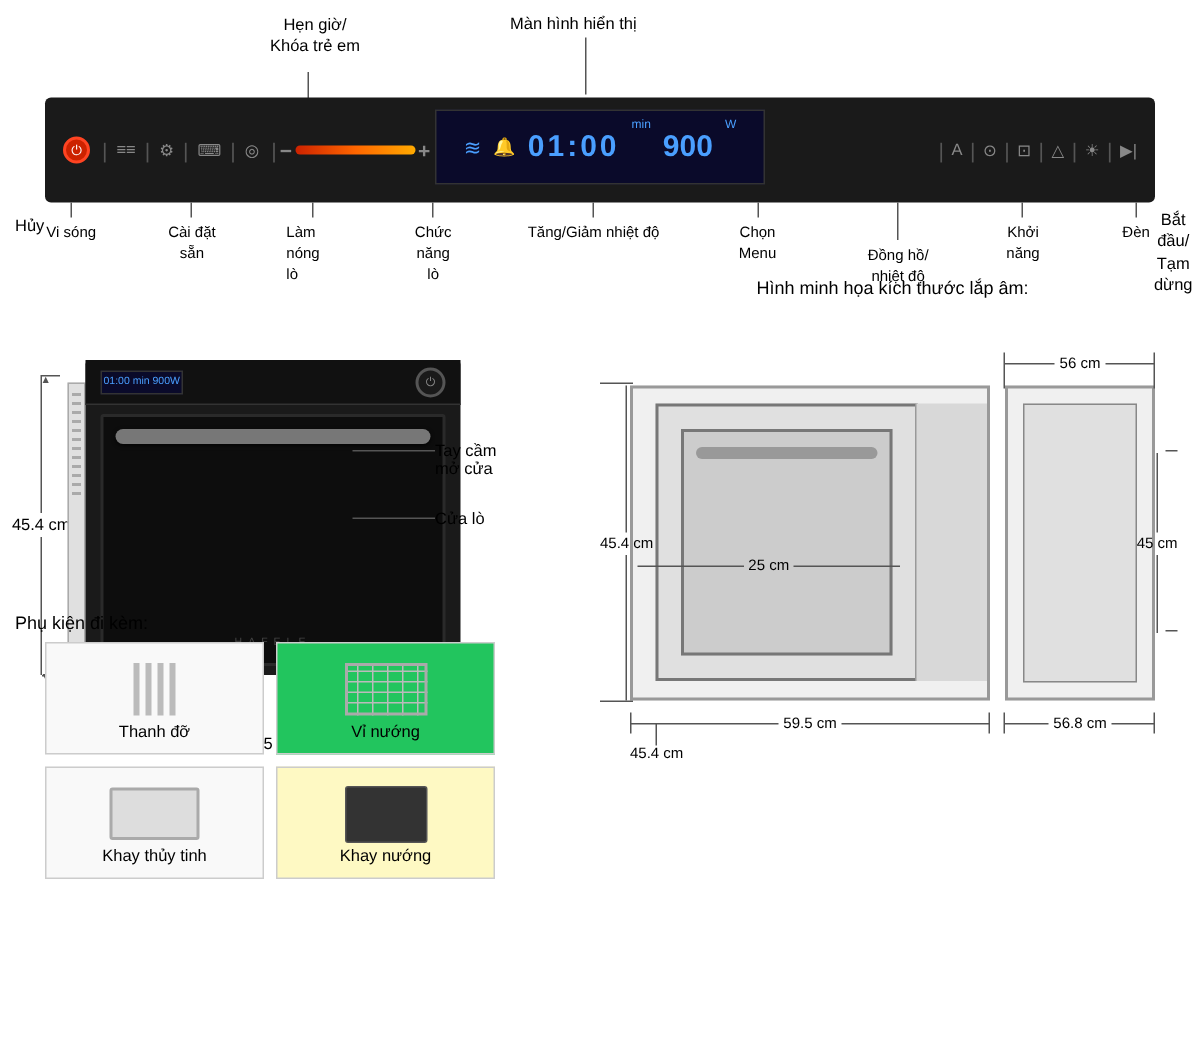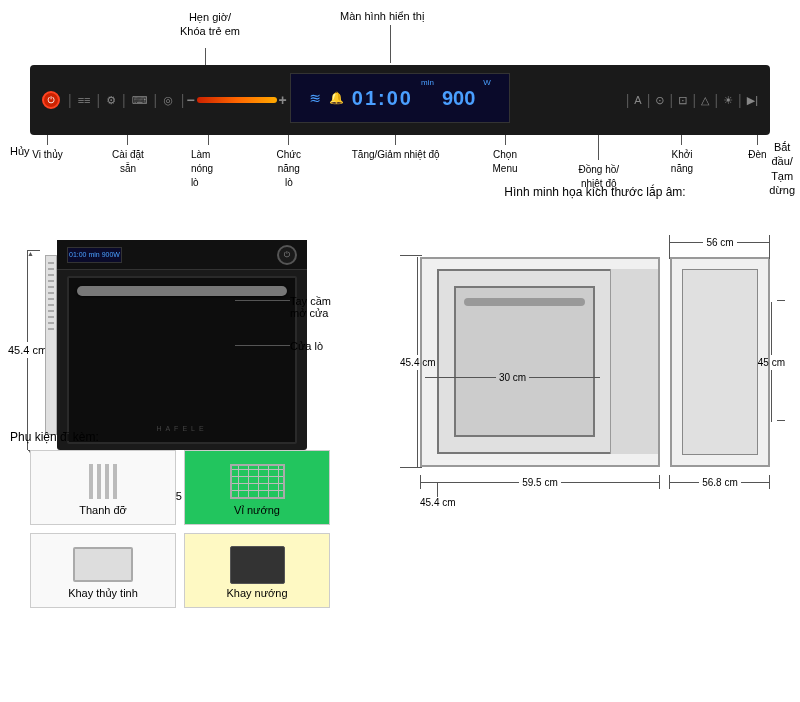--- a/index.html
+++ b/index.html
@@ -230,21 +230,21 @@
       <span style="white-space:pre-line;">Bắt
 đầu/
 Tạm
 dừng</span>
     </div>
 
     <div style="display:flex; justify-content:space-between; padding:0 0px; width:100%;">
 
       <div style="text-align:center; position:relative; min-width:35px;">
         <div style="height:10px; width:1px; background:#555; margin:0 auto 2px;"></div>
-        <span style="font-size:10px;">Vi thủy</span>
+        <span style="font-size:10px;">Vi sóng</span>
       </div>
 
       <div style="text-align:center; position:relative; min-width:35px;">
         <div style="height:10px; width:1px; background:#555; margin:0 auto 2px;"></div>
         <span style="font-size:10px; white-space:pre-line;">Cài đặt
 sẵn</span>
       </div>
 
       <div style="position:relative; min-width:35px;">
         <div style="height:10px; width:1px; background:#555; margin:0 auto 2px;"></div>
@@ -367,21 +367,21 @@
   </div>
 
   <div style="position:absolute; left:35px; top:290px; display:flex; align-items:center; width:270px;">
     <div style="height:1px; flex:1; background:#555;"></div>
     <span style="font-size:11px; padding:0 3px;">59.5 cm</span>
     <div style="height:1px; flex:1; background:#555;"></div>
   </div>
 
 </div>
 
-<div style="position:absolute; top:430px; left:10px; width:320px;">
+<div style="position:absolute; top:408px; left:10px; width:320px;">
   <div style="font-size:12px; margin-bottom:6px;">
     <span>Phụ kiện đi kèm:</span>
   </div>
   <div style="display:grid; grid-template-columns:1fr 1fr; gap:8px;padding-left:20px;">
 
     <div style="border:1px solid #ccc; padding:8px; text-align:center; background:#f9f9f9;">
       <div style="height:45px; display:flex; align-items:center; justify-content:center; gap:4px;">
         <div style="width:4px; height:35px; background:#bbb;"></div>
         <div style="width:4px; height:35px; background:#bbb;"></div>
         <div style="width:4px; height:35px; background:#bbb;"></div>
@@ -474,21 +474,21 @@
       <div style="flex:1; width:1px; background:#555;"></div>
       <span style="font-size:10px; padding:2px 0; writing-mode:horizontal-tb; white-space:nowrap;">45 cm</span>
       <div style="flex:1; width:1px; background:#555;"></div>
     </div>
 
     <div style="position:absolute; right:-5px; top:93px; width:8px; height:1px; background:#555;"></div>
     <div style="position:absolute; right:-5px; top:213px; width:8px; height:1px; background:#555;"></div>
 
     <div style="position:absolute; left:25px; top:165px; width:175px; display:flex; align-items:center;">
       <div style="height:1px; background:#555; flex:1;"></div>
-      <span style="font-size:10px; padding:0 3px;">30 cm</span>
+      <span style="font-size:10px; padding:0 3px;">25 cm</span>
       <div style="height:1px; background:#555; flex:1;"></div>
     </div>
 
     <div style="position:absolute; left:20px; top:275px; display:flex; flex-direction:column; align-items:center;">
 
       <div style="width:1px; height:15px; background:#555;"></div>
       <span style="font-size:10px; white-space:nowrap;">45.4 cm</span>
     </div>
 
     <div style="position:absolute; left:20px; top:270px; width:240px; display:flex; align-items:center;">

